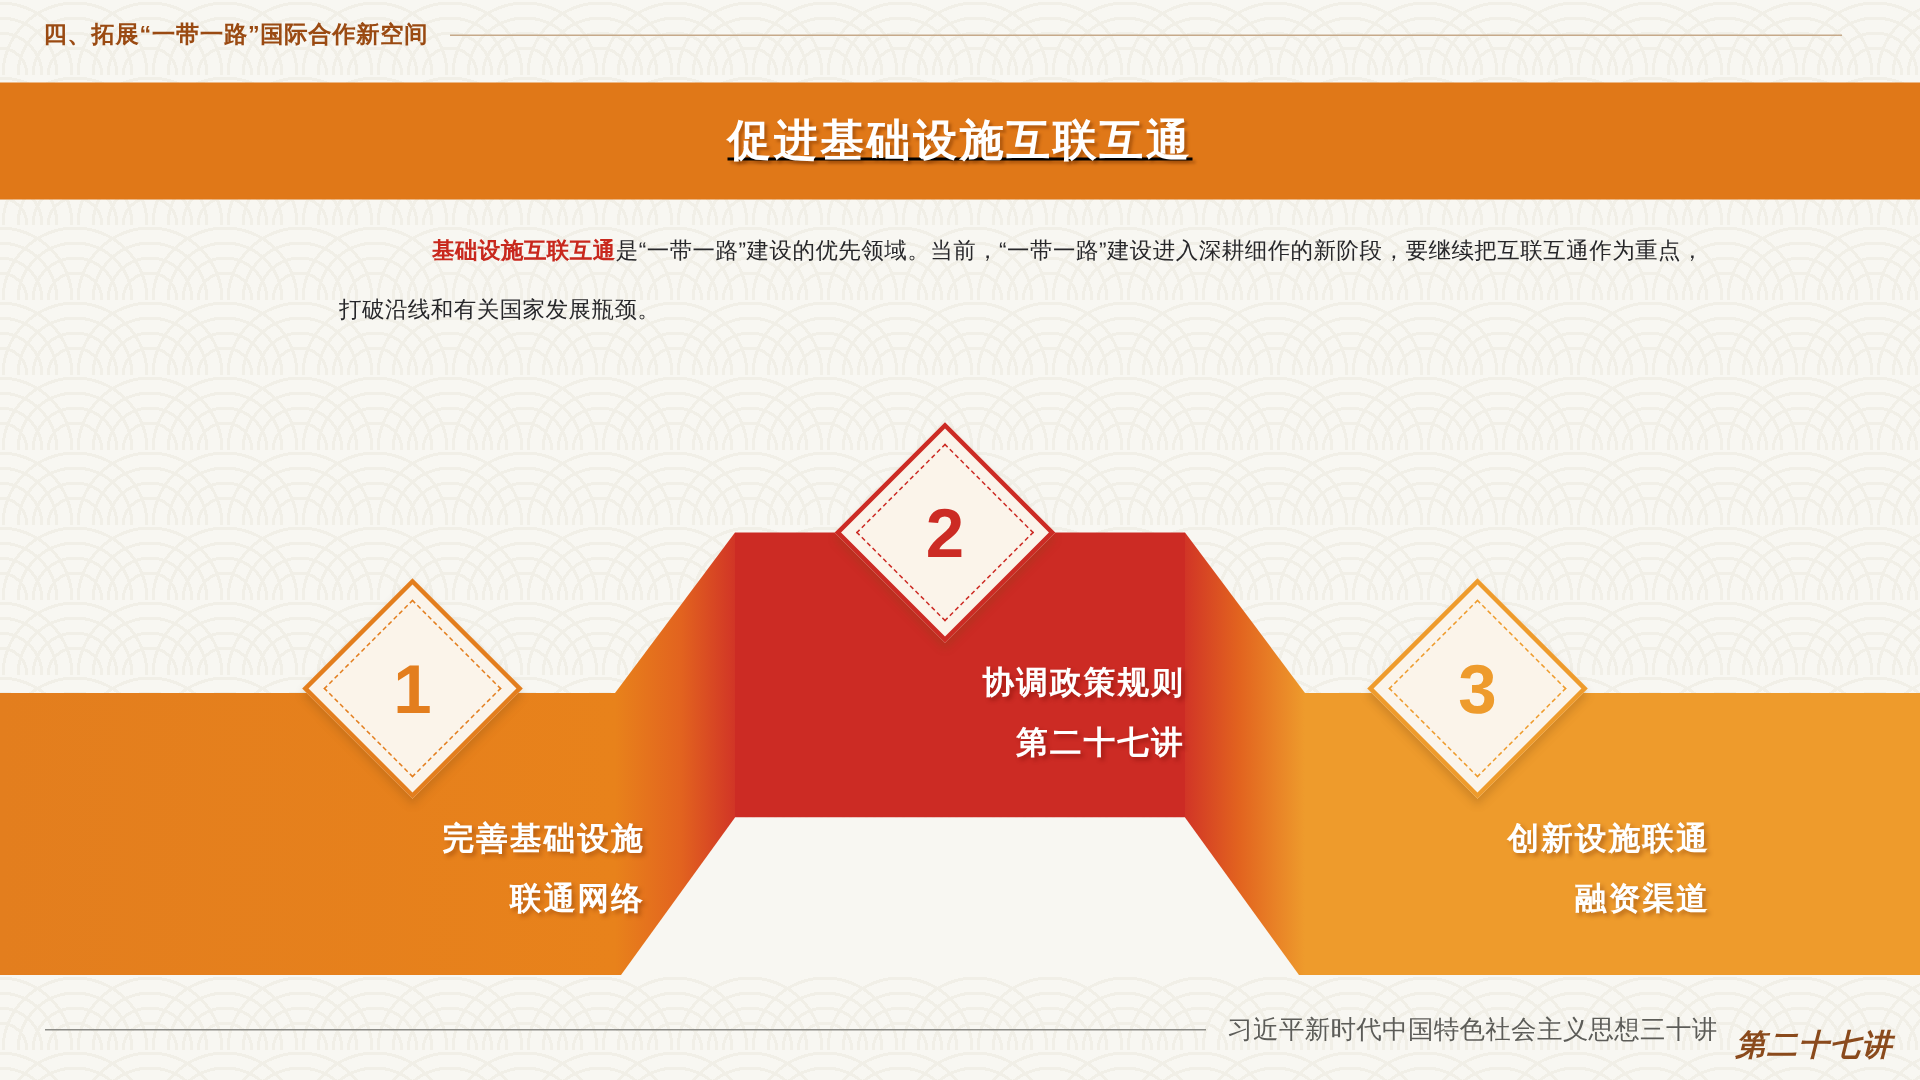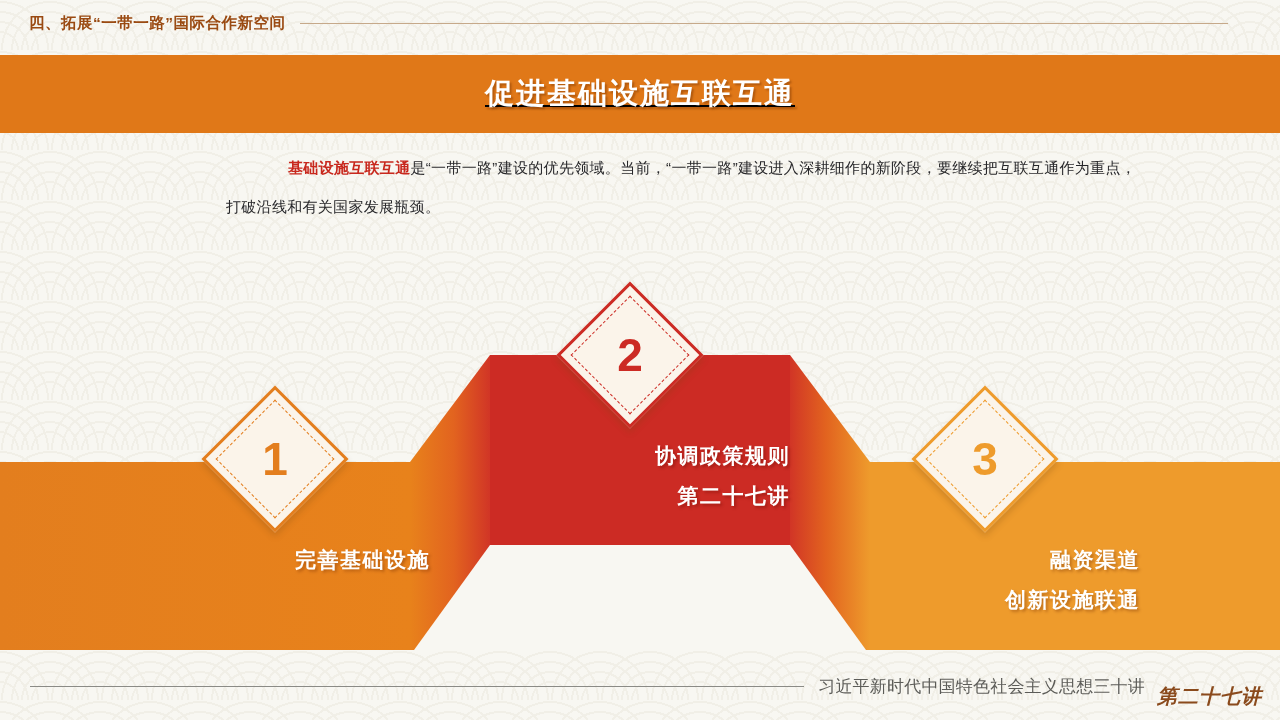--- a/index.html
+++ b/index.html
@@ -257,30 +257,31 @@
       <polygon points="790,65 870,172 870,360 790,360" fill="url(#gradRightWing)"></polygon>
 
       <polygon points="870,172 1280,172 1280,360 870,360" fill="url(#gradRightFlat)"></polygon>
 
       <polygon points="490,255 790,255 866,360 414,360" fill="#f8f7f2"></polygon>
     </svg>
   </div>
 
   <div class="block-label" id="label-1">
     <div>完善基础设施</div>
+    <div>联通网络</div>
   </div>
 
   <div class="block-label" id="label-2">
     <div>协调政策规则</div>
     <div>第二十七讲</div>
   </div>
 
   <div class="block-label" id="label-3">
+    <div>创新设施联通</div>
     <div>融资渠道</div>
-    <div>创新设施联通</div>
   </div>
 
   <div class="badge" id="badge-1">
     <div class="inner-dash"></div>
     <div class="num">1</div>
   </div>
 
   <div class="badge" id="badge-2">
     <div class="inner-dash"></div>
     <div class="num">2</div>

